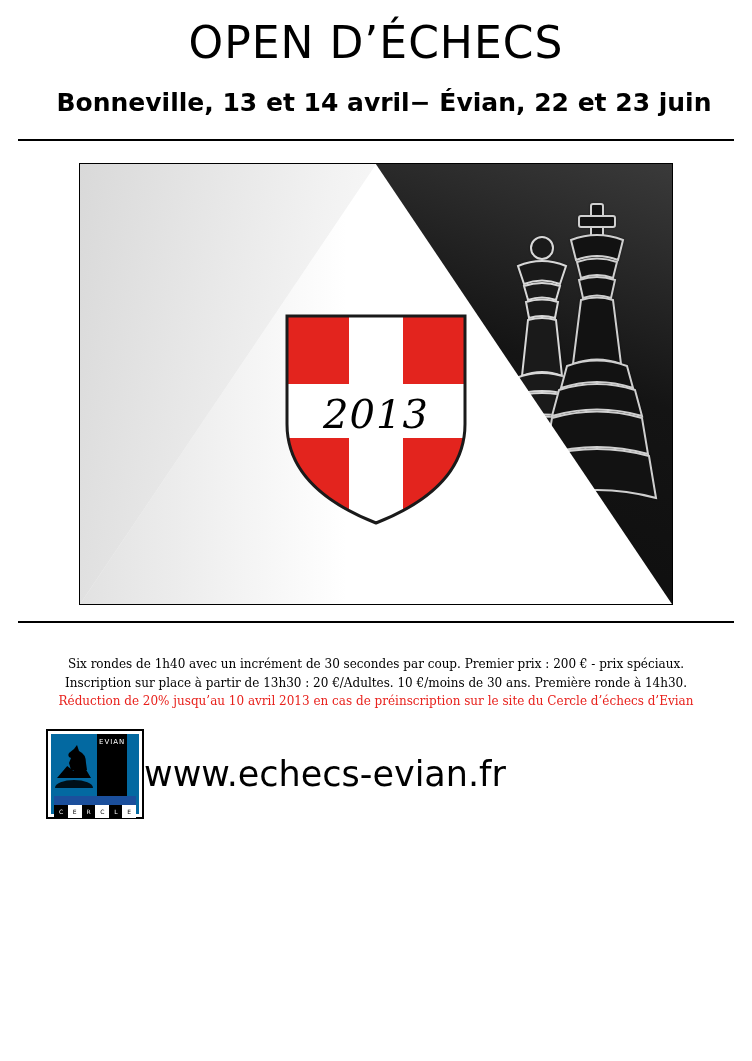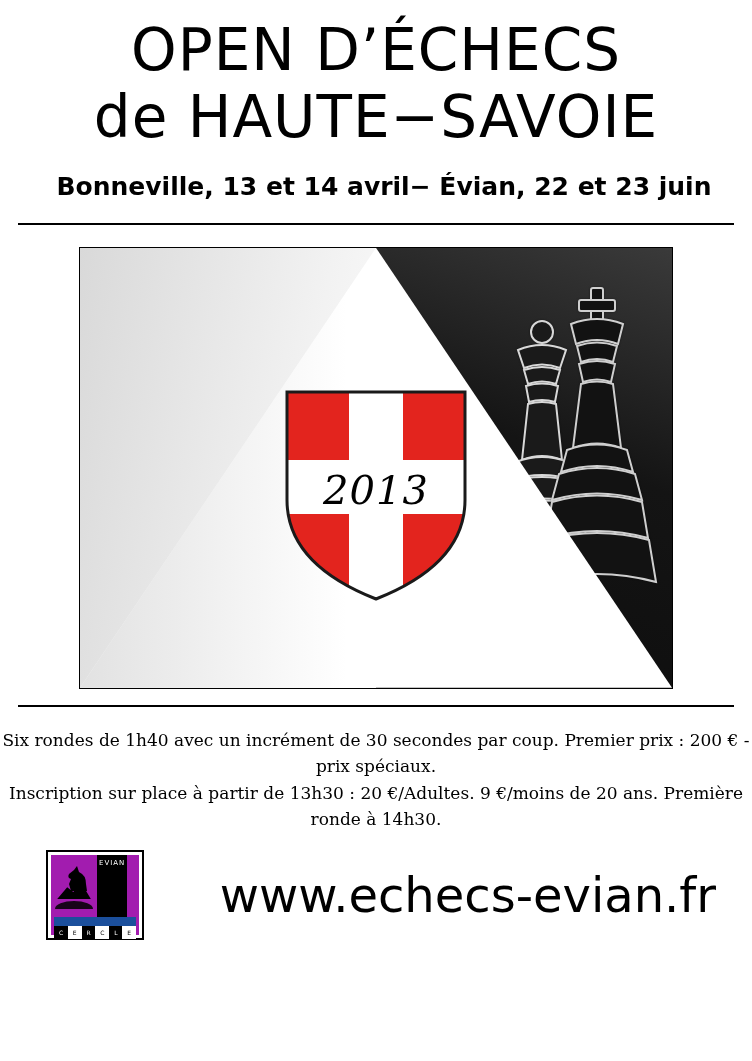--- a/index.html
+++ b/index.html
@@ -22,21 +22,21 @@
     box-sizing: border-box;
   }
 
   
   .title-block {
     padding-top: 20px;
     text-align: center;
   }
   .title-line1 {
     font-family: "DejaVu Sans", sans-serif;
-    font-size: 58px;
+    font-size: 44px;
     font-weight: 400;
     letter-spacing: 1px;
     line-height: 1.05;
     white-space: nowrap;
   }
   .title-line2 {
     font-family: "DejaVu Sans", sans-serif;
     font-size: 58px;
     font-weight: 400;
     letter-spacing: 1px;
@@ -124,44 +124,44 @@
     position: absolute;
     filter: drop-shadow(0 0 1px rgba(0,0,0,0.4));
   }
   .piece-queen { right: 70px; top: 62px; }
   .piece-king  { right: 5px; top: 32px; }
 
   
   .shield {
     position: absolute;
     left: 50%;
-    top: 140px;
+    top: 148px;
     transform: translateX(-50%);
     width: 186px;
     height: 215px;
   }
   .shield-year {
     position: absolute;
     left: 0; right: 0;
     top: 79px;
     text-align: center;
     font-family: "DejaVu Serif", serif;
     font-style: italic;
     font-size: 40px;
     color: #000;
     letter-spacing: 1px;
     pointer-events: none;
   }
 
   
   .info {
-    margin-top: 20px;
+    margin-top: 32px;
     text-align: center;
     font-family: "DejaVu Serif", serif;
-    font-size: 17px;
+    font-size: 12px;
     line-height: 1.55;
   }
   .info .red {
     color: #e8211c;
   }
 
   
   .footer {
     margin-top: 18px;
     display: flex;
@@ -173,21 +173,21 @@
     height: 90px;
     border: 2px solid #000;
     position: relative;
     background: #ffffff;
     box-sizing: border-box;
     flex: 0 0 auto;
   }
   .logo-inner {
     position: absolute;
     inset: 3px;
-    background: #a21caf;
+    background: #0369a1;
   }
   .logo-black-col {
     position: absolute;
     left: 46px;
     top: 0;
     width: 30px;
     height: 62px;
     background: #000;
   }
   .logo-evian-text {
@@ -246,35 +246,34 @@
     flex: 1 1 auto;
     font-size: 6px;
     line-height: 13px;
     text-align: center;
     font-family: "DejaVu Sans", sans-serif;
   }
   .sq.dark { background: #000; color: #fff; }
   .sq.light { background: #fff; color: #000; }
   .website {
     flex: 1 1 auto;
-    text-align: right;
-    font-family: "DejaVu Sans", sans-serif;
-    font-size: 48px;
+    text-align: left;
+    font-family: "DejaVu Sans", sans-serif;
+    font-size: 35px;
     letter-spacing: 0px;
     padding-right: 36px;
   }
 </style>
 </head>
 <body>
 
 <div class="poster">
 
   <div class="title-block">
     <div class="title-line1">OPEN D’ÉCHECS</div>
-    <div class="title-line2">de HAUTE−SAVOIE</div>
     <div class="subtitle">Bonneville, 13 et 14 avril− Évian, 22 et 23 juin</div>
     <div class="organiser">
     </div>
   </div>
 
   <hr class="rule rule-top">
 
   <div class="art-wrap">
     <div class="art">
       <div class="art-left"></div>
@@ -328,21 +327,22 @@
         </svg>
         <div class="shield-year">2013</div>
       </div>
     </div>
   </div>
 
   <hr class="rule rule-bottom">
 
   <div class="info">
     <div>Six rondes de 1h40 avec un incrément de 30 secondes par coup. Premier prix : 200 € - prix spéciaux.</div>
-    <div>Inscription sur place à partir de 13h30 :  20 €/Adultes. 9 €/moins de 20 ans. Première ronde à 14h30.</div>
+    <div>Inscription sur place à partir de 13h30 :  20 €/Adultes. 10 €/moins de 30 ans. Première ronde à 14h30.</div>
+    <div class="red">Réduction de 20% jusqu’au 10 avril 2013 en cas de préinscription sur le site du Cercle d’échecs d’Evian</div>
   </div>
 
   <div class="footer">
     <div class="club-logo">
       <div class="logo-inner">
         <div class="logo-black-col"></div>
         <div class="logo-evian-text">EVIAN</div>
         <div class="logo-mountain"></div>
         <div class="logo-wave"></div>
         <svg class="logo-knight" width="26" height="30" viewBox="0 0 26 30">

